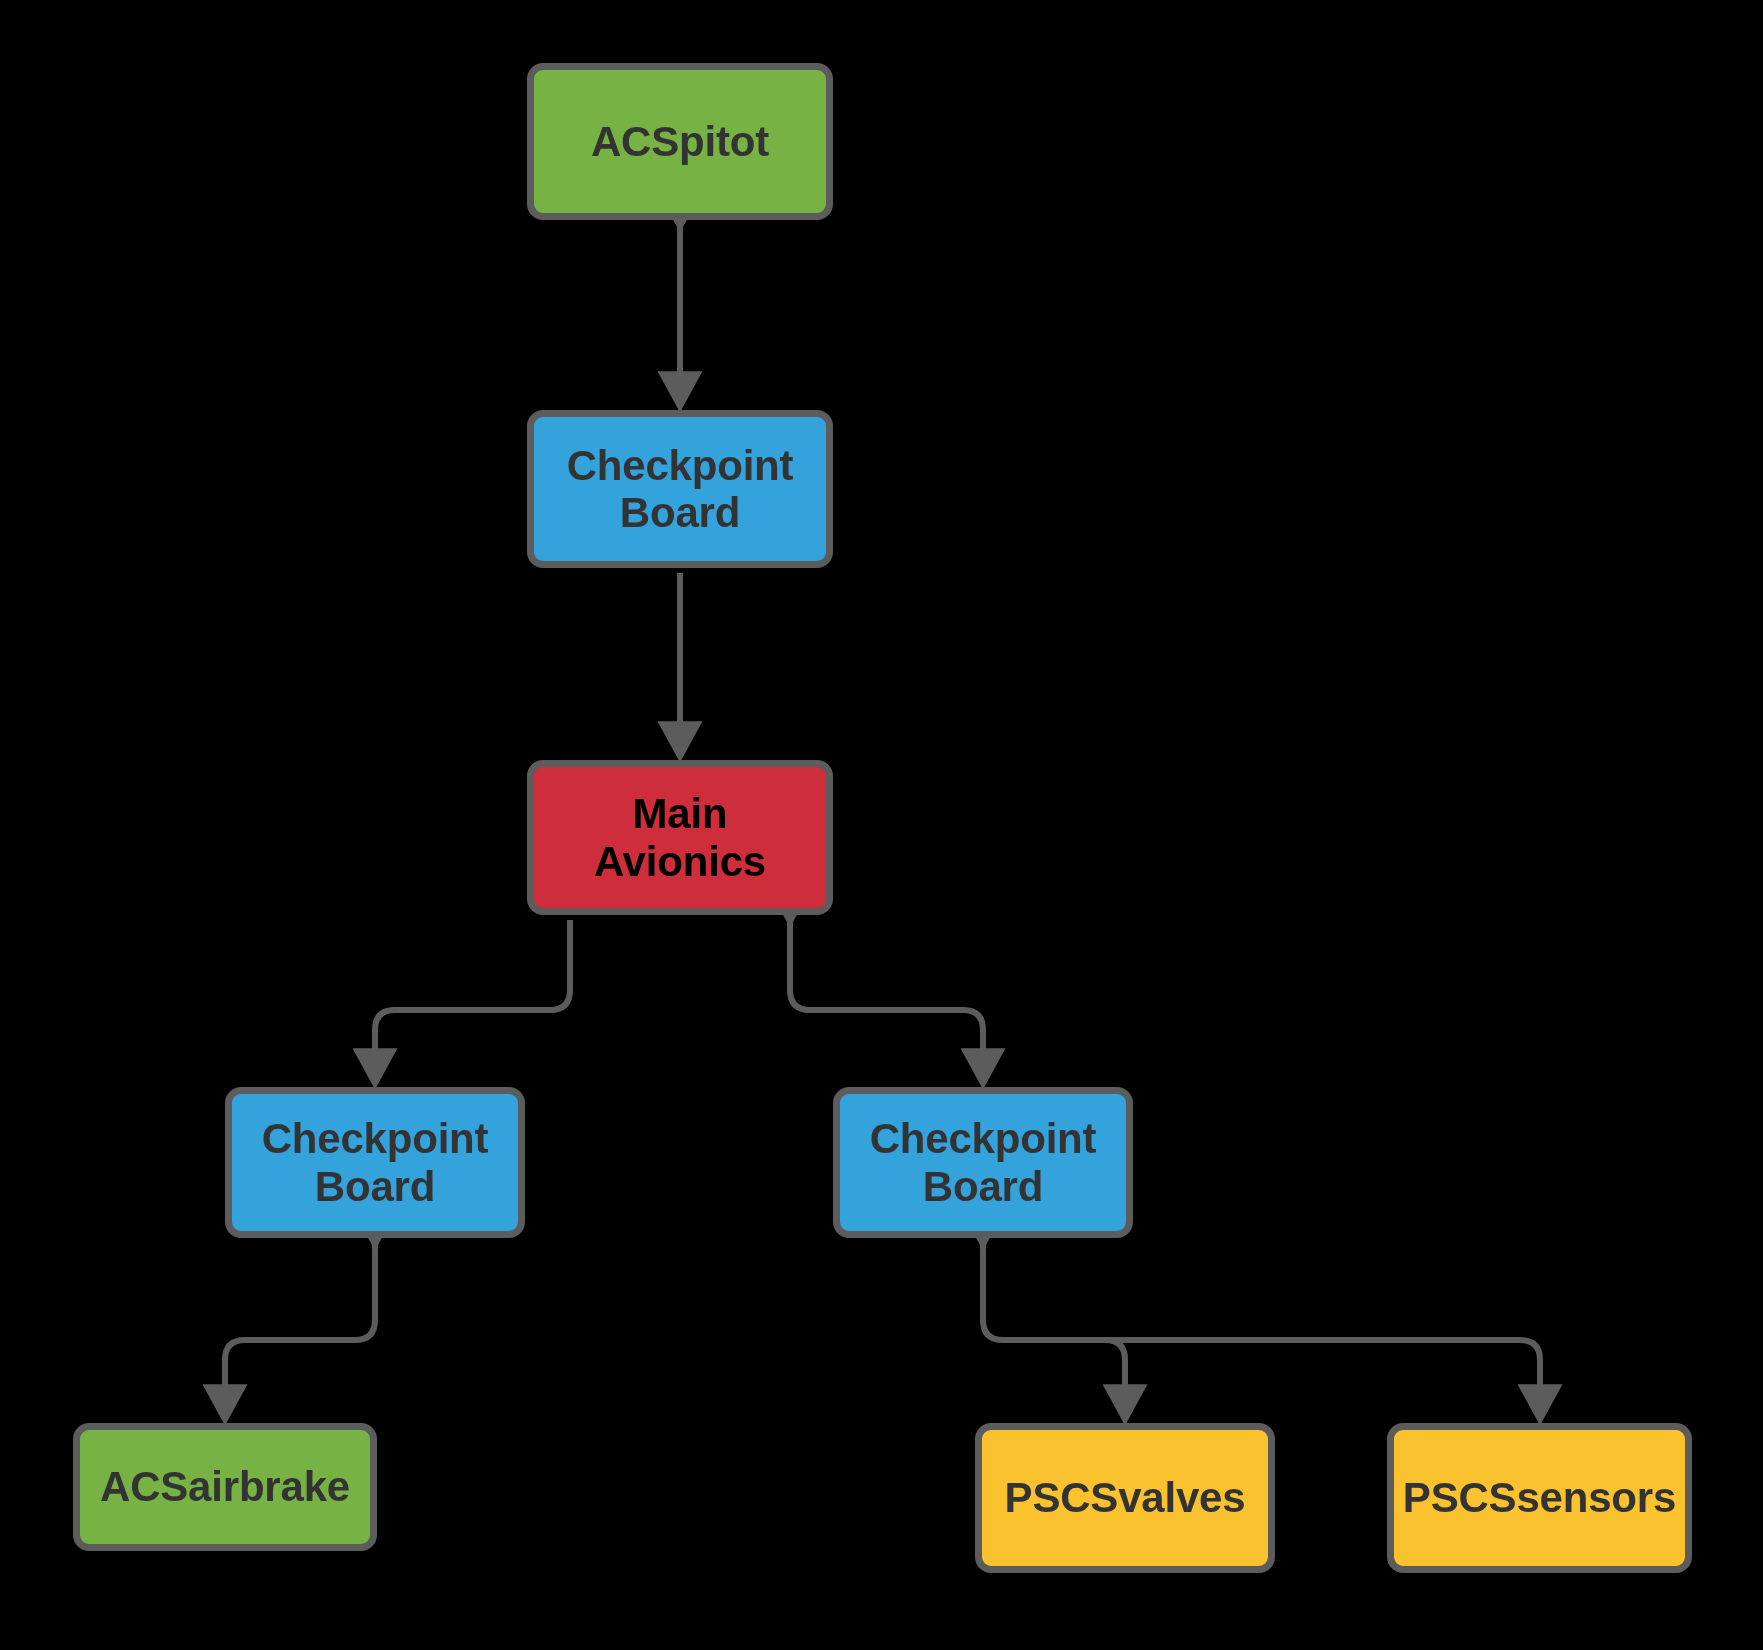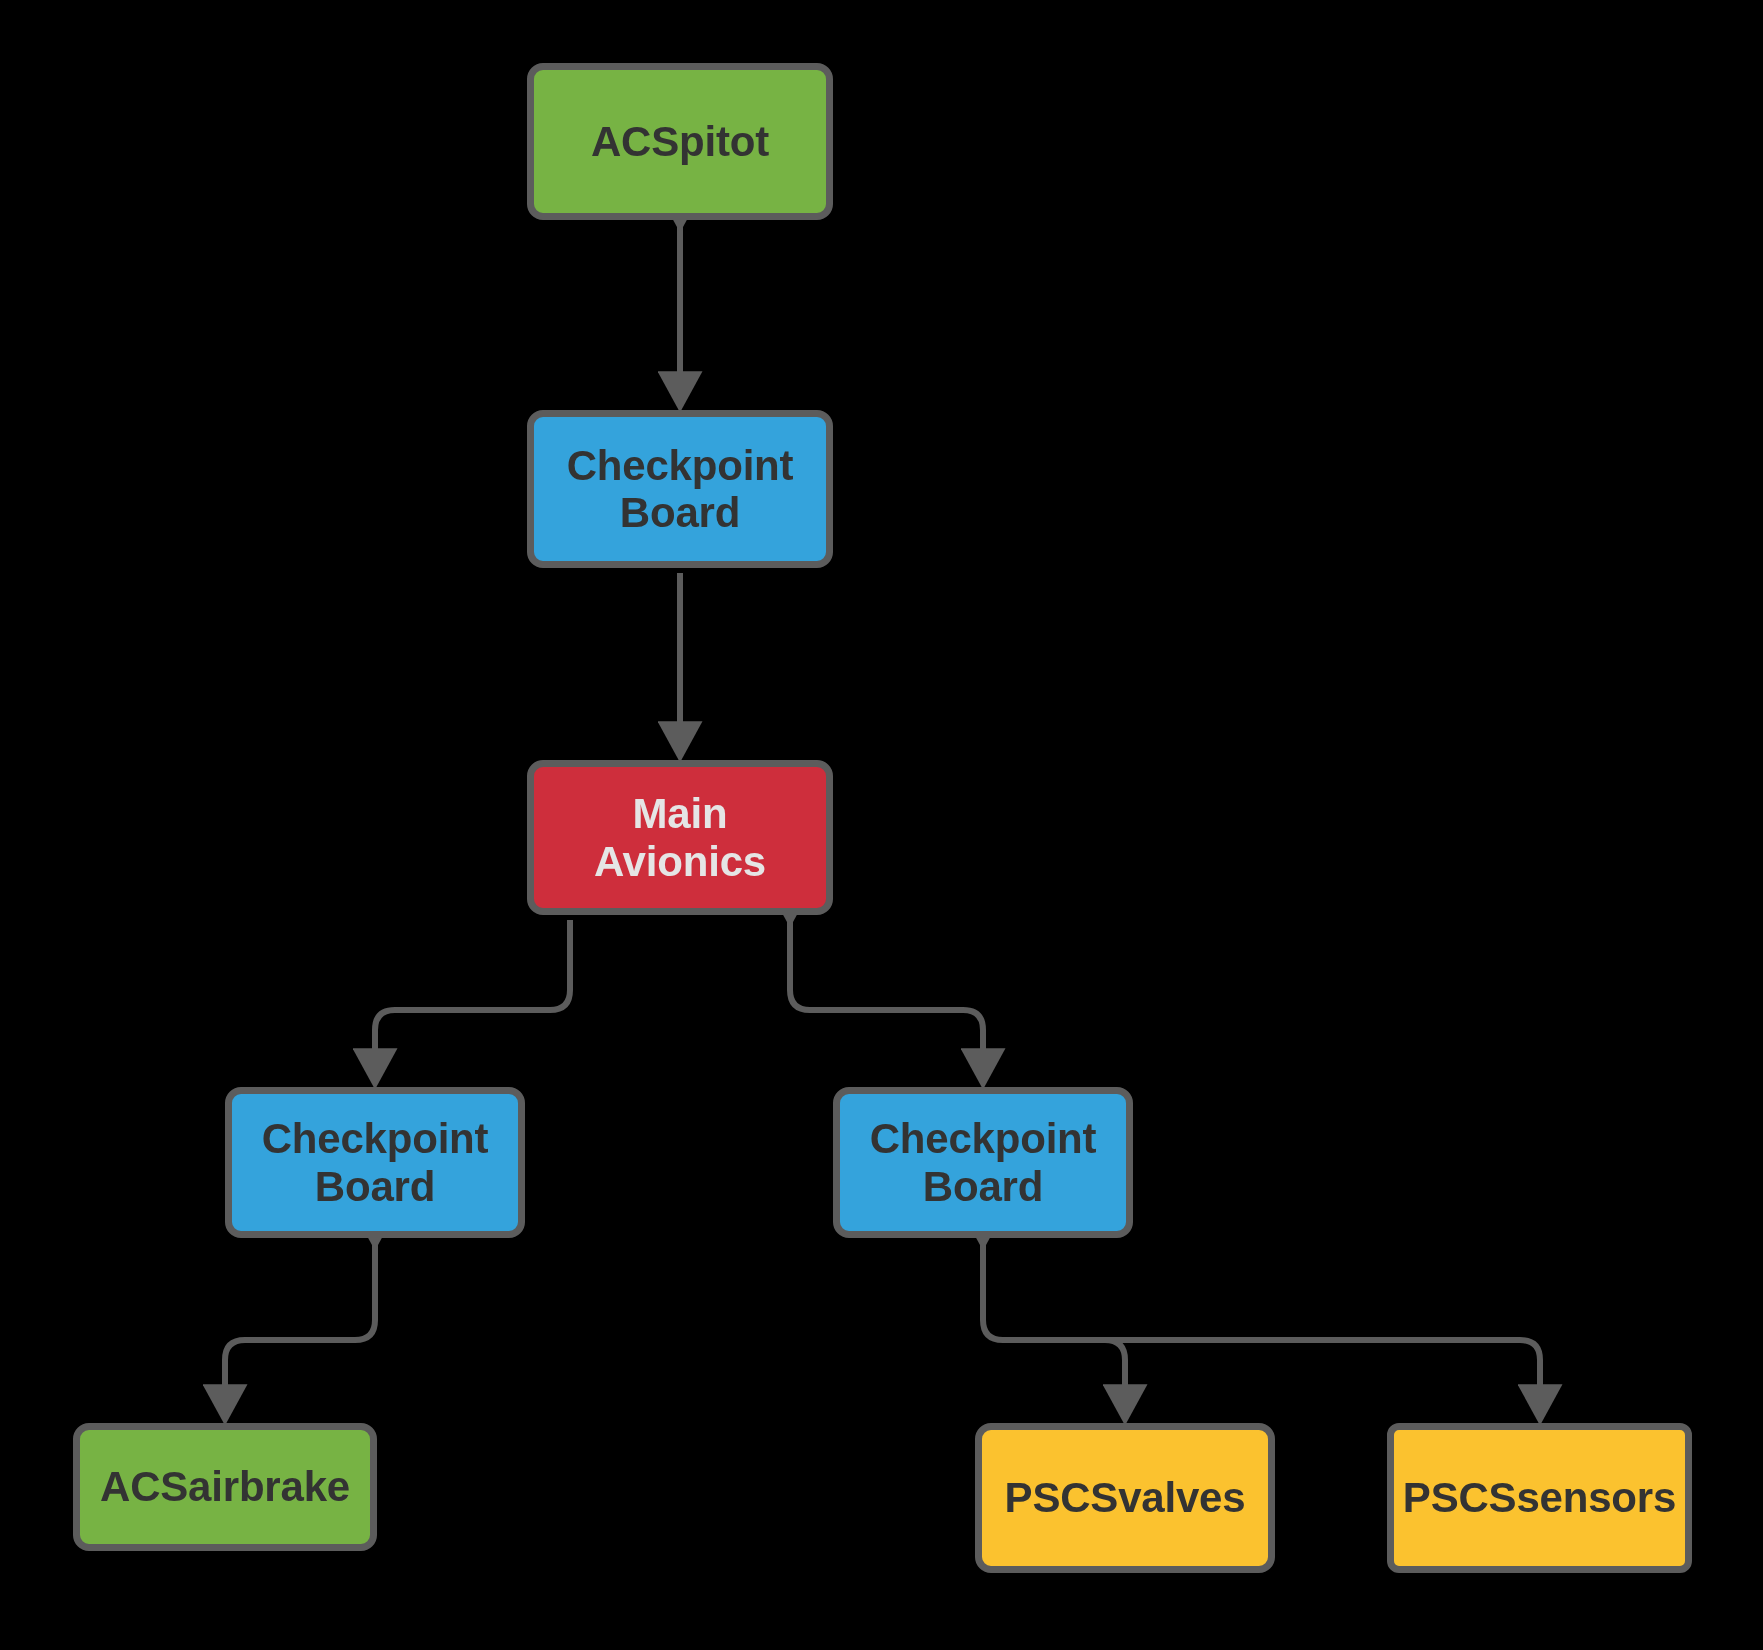--- a/index.html
+++ b/index.html
@@ -72,21 +72,21 @@
 
   <div class="node" style="left: 527px; top: 63px; width: 306px; height: 157px; background: rgb(119, 179, 68); border-color: rgb(92, 92, 92); color: rgb(51, 51, 51);">
     <span class="node-label">ACSpitot</span>
   </div>
 
   <div class="node" style="left: 527px; top: 410px; width: 306px; height: 158px; background: rgb(52, 163, 220); border-color: rgb(92, 92, 92); color: rgb(51, 51, 51);">
     <span class="node-label">Checkpoint
 Board</span>
   </div>
 
-  <div class="node" style="left: 527px; top: 760px; width: 306px; height: 155px; background: rgb(206, 46, 60); border-color: rgb(92, 92, 92); color: #e5e5e5;">
+  <div class="node" style="left: 527px; top: 760px; width: 306px; height: 155px; background: rgb(206, 46, 60); border-color: rgb(92, 92, 92); color: #000000;">
     <span class="node-label">Main Avionics</span>
   </div>
 
   <div class="node" style="left: 225px; top: 1087px; width: 300px; height: 151px; background: rgb(52, 163, 220); border-color: rgb(92, 92, 92); color: rgb(51, 51, 51);">
     <span class="node-label">Checkpoint
 Board</span>
   </div>
 
   <div class="node" style="left: 833px; top: 1087px; width: 300px; height: 151px; background: rgb(52, 163, 220); border-color: rgb(92, 92, 92); color: rgb(51, 51, 51);">
     <span class="node-label">Checkpoint
@@ -94,17 +94,17 @@
   </div>
 
   <div class="node" style="left: 73px; top: 1423px; width: 304px; height: 128px; background: rgb(119, 179, 68); border-color: rgb(92, 92, 92); color: rgb(51, 51, 51);">
     <span class="node-label">ACSairbrake</span>
   </div>
 
   <div class="node" style="left: 975px; top: 1423px; width: 300px; height: 150px; background: rgb(251, 194, 47); border-color: rgb(92, 92, 92); color: rgb(51, 51, 51);">
     <span class="node-label">PSCSvalves</span>
   </div>
 
-  <div class="node" style="left: 1387px; top: 1423px; width: 305px; height: 150px; background: rgb(251, 194, 47); border-color: rgb(92, 92, 92); color: rgb(51, 51, 51); border-radius: 12px;">
+  <div class="node" style="left: 1387px; top: 1423px; width: 305px; height: 150px; background: rgb(251, 194, 47); border-color: rgb(92, 92, 92); color: rgb(51, 51, 51);">
     <span class="node-label">PSCSsensors</span>
   </div>
 
 </div>
 
 </body></html>

